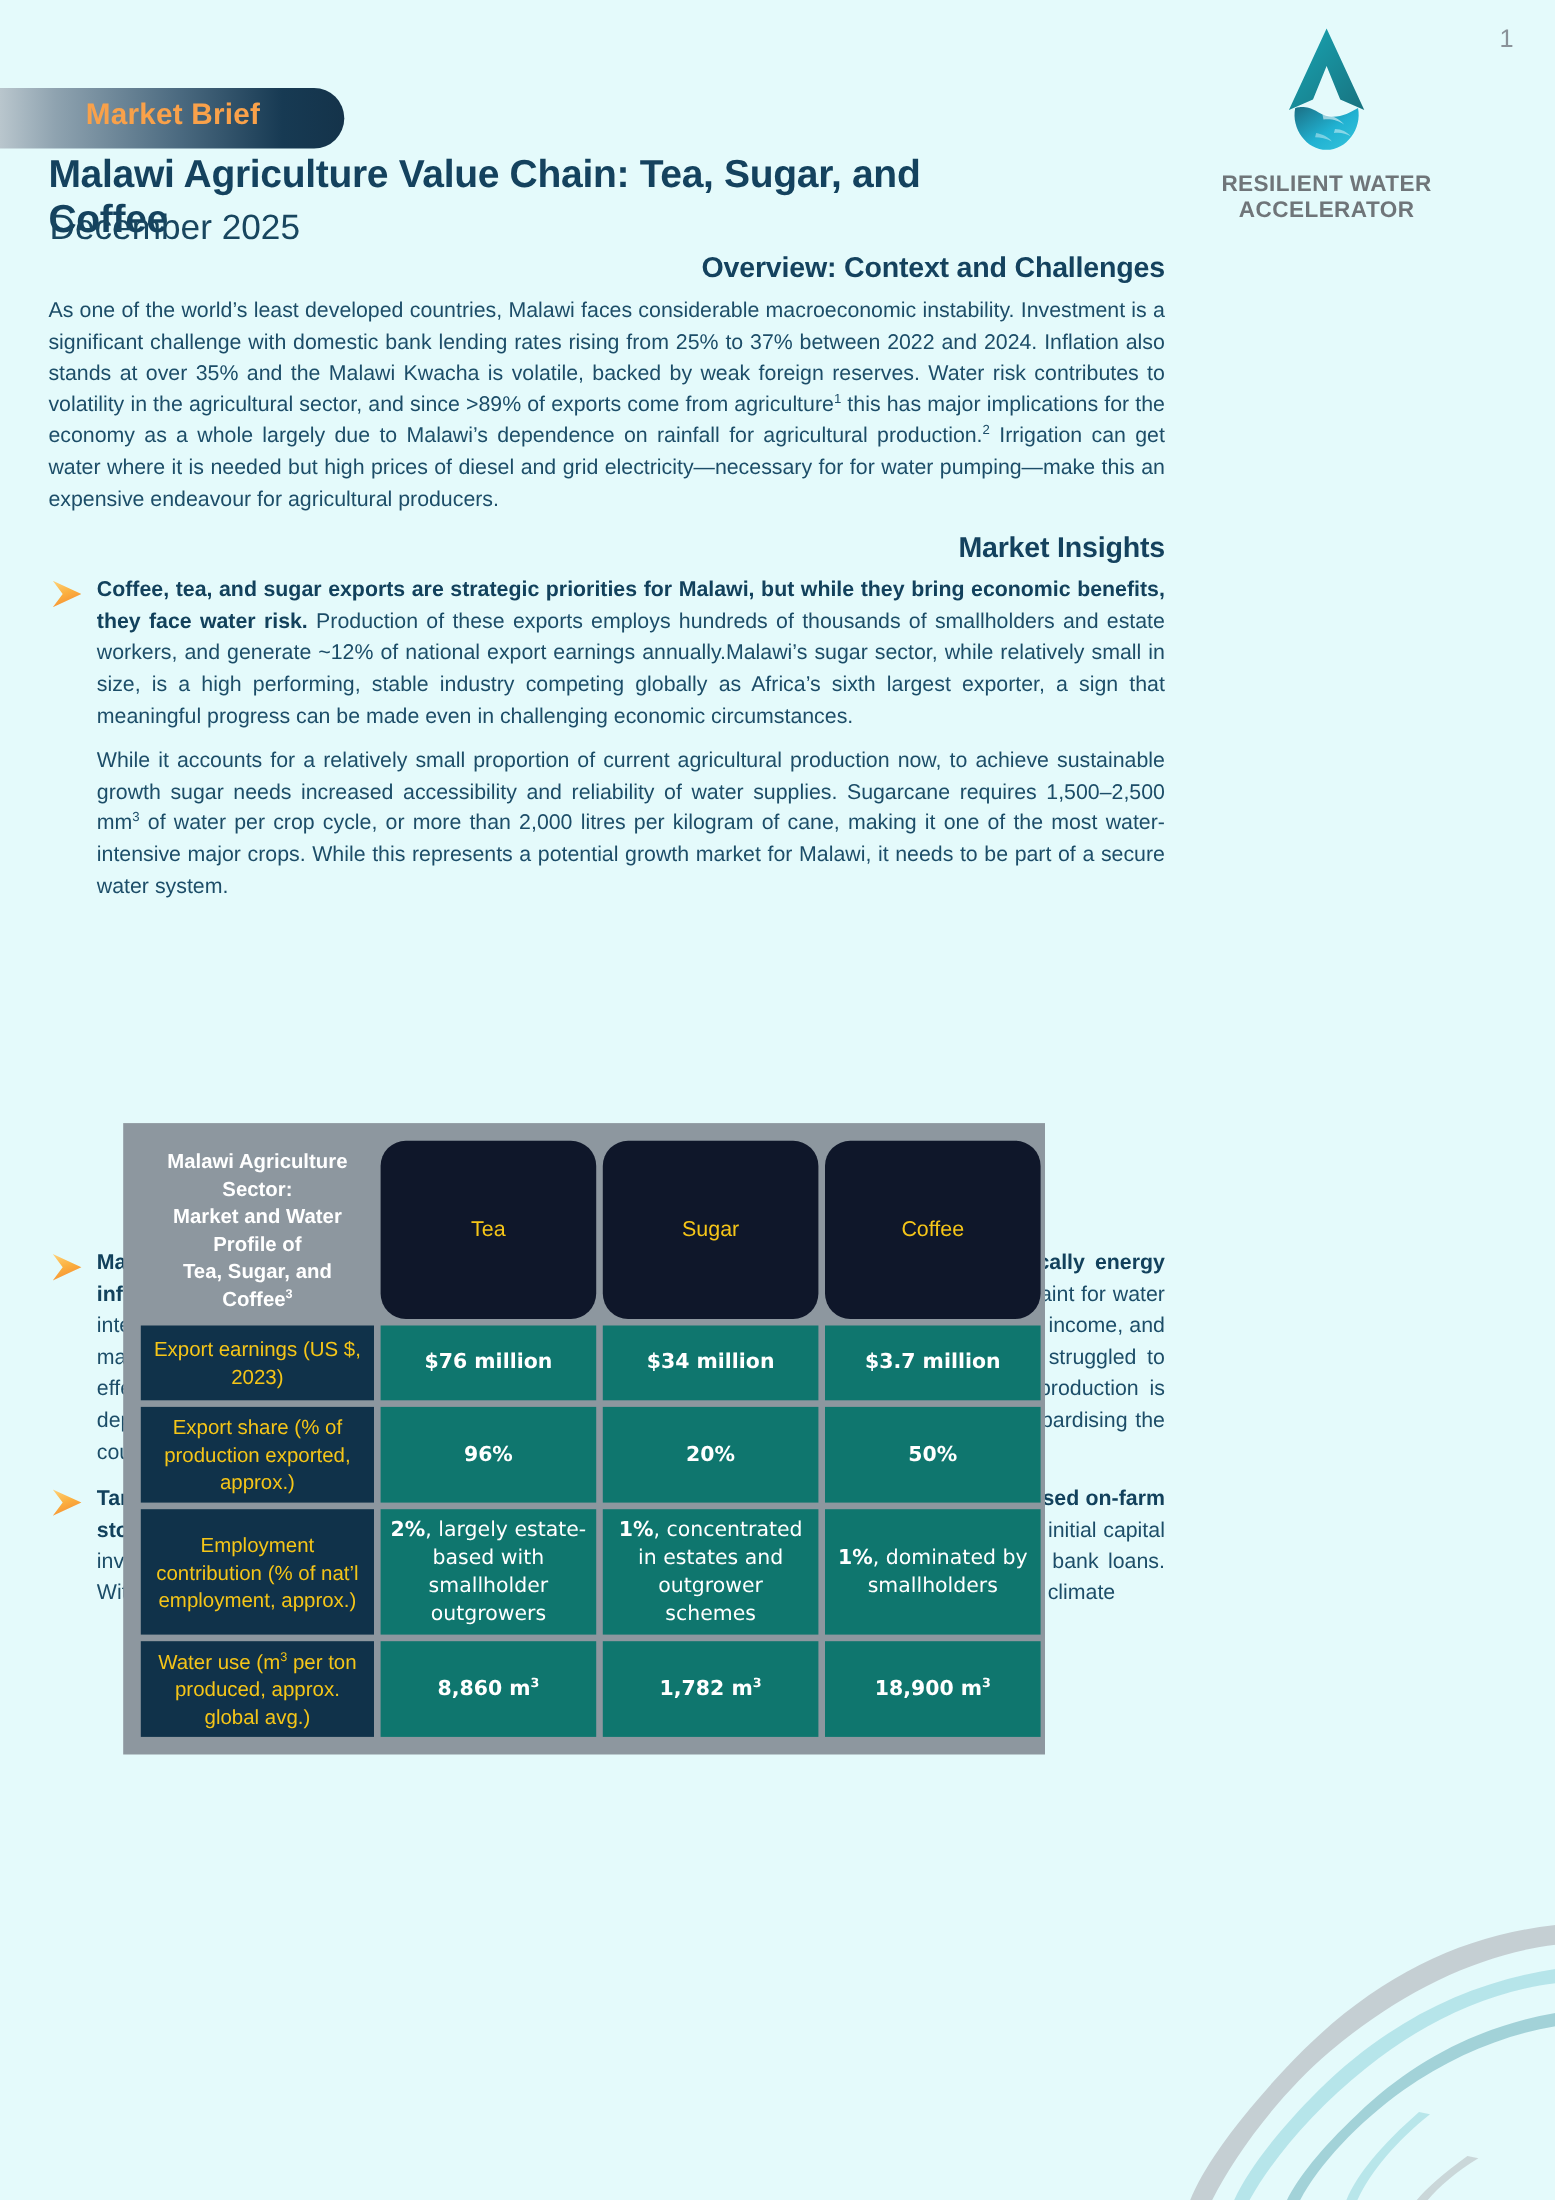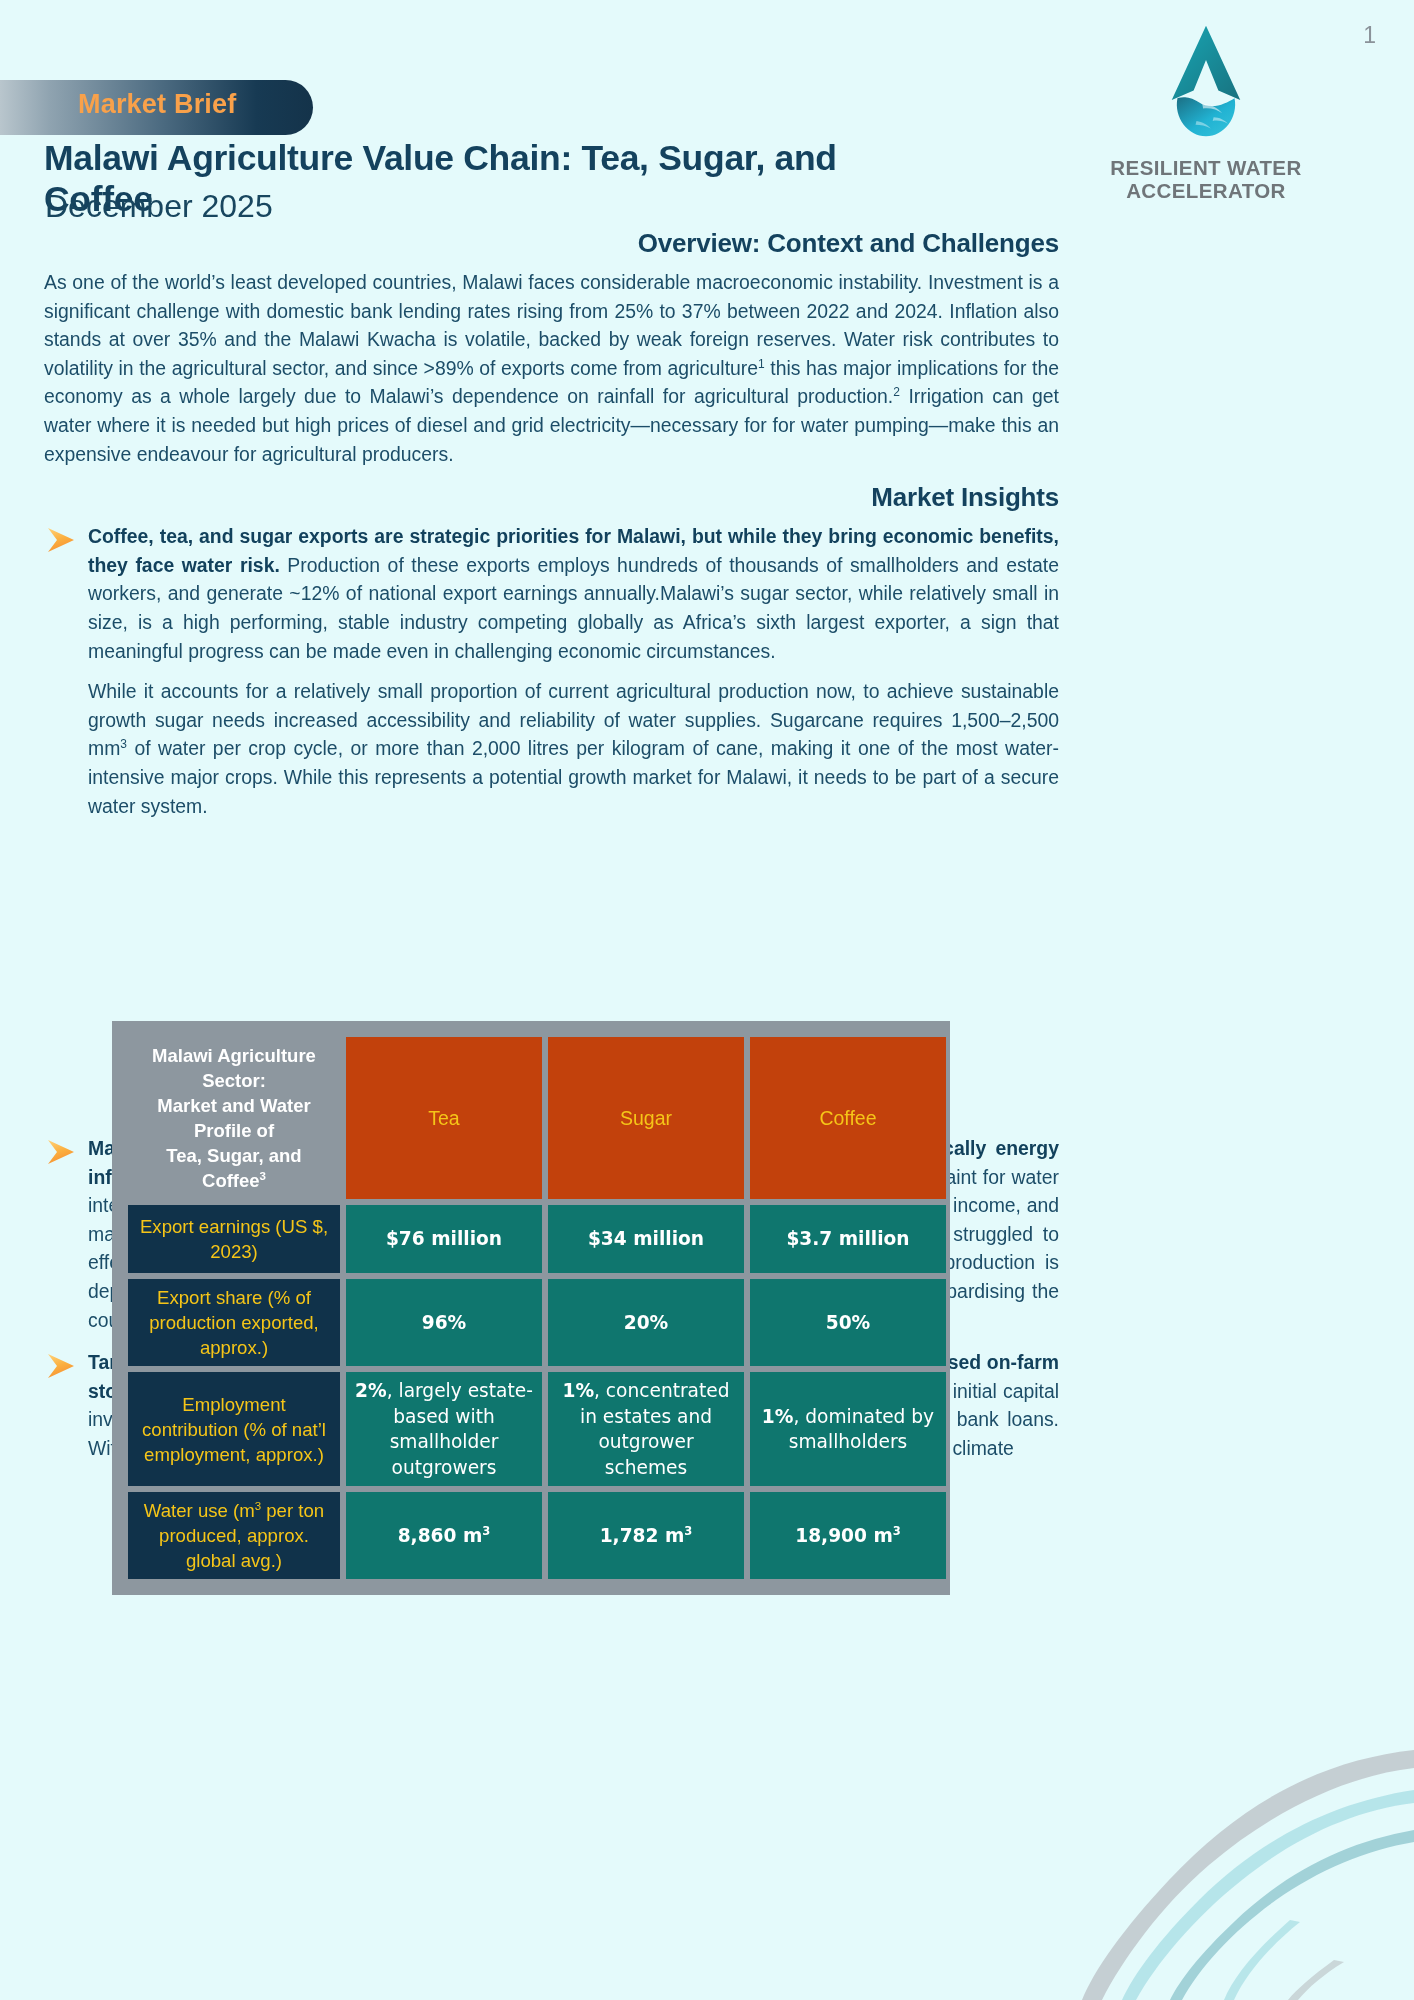--- a/index.html
+++ b/index.html
@@ -192,24 +192,25 @@
   td.corner-title {
     background: transparent;
     color: #ffffff;
     font-weight: bold;
     font-size: 18.5px;
     line-height: 25px;
     width: 212px;
     padding: 2px 6px 6px 6px;
   }
   td.col-head {
-    background: #c2410c;
+    background: #0f172a;
     color: #f5c518;
     font-size: 19.5px;
     height: 58px;
+    border-radius: 23px;
   }
   td.row-head {
     background: #10324a;
     color: #f5c518;
     font-size: 18.6px;
     line-height: 25px;
     height: 56px;
   }
   td.cell {
     background: #0f766e;

